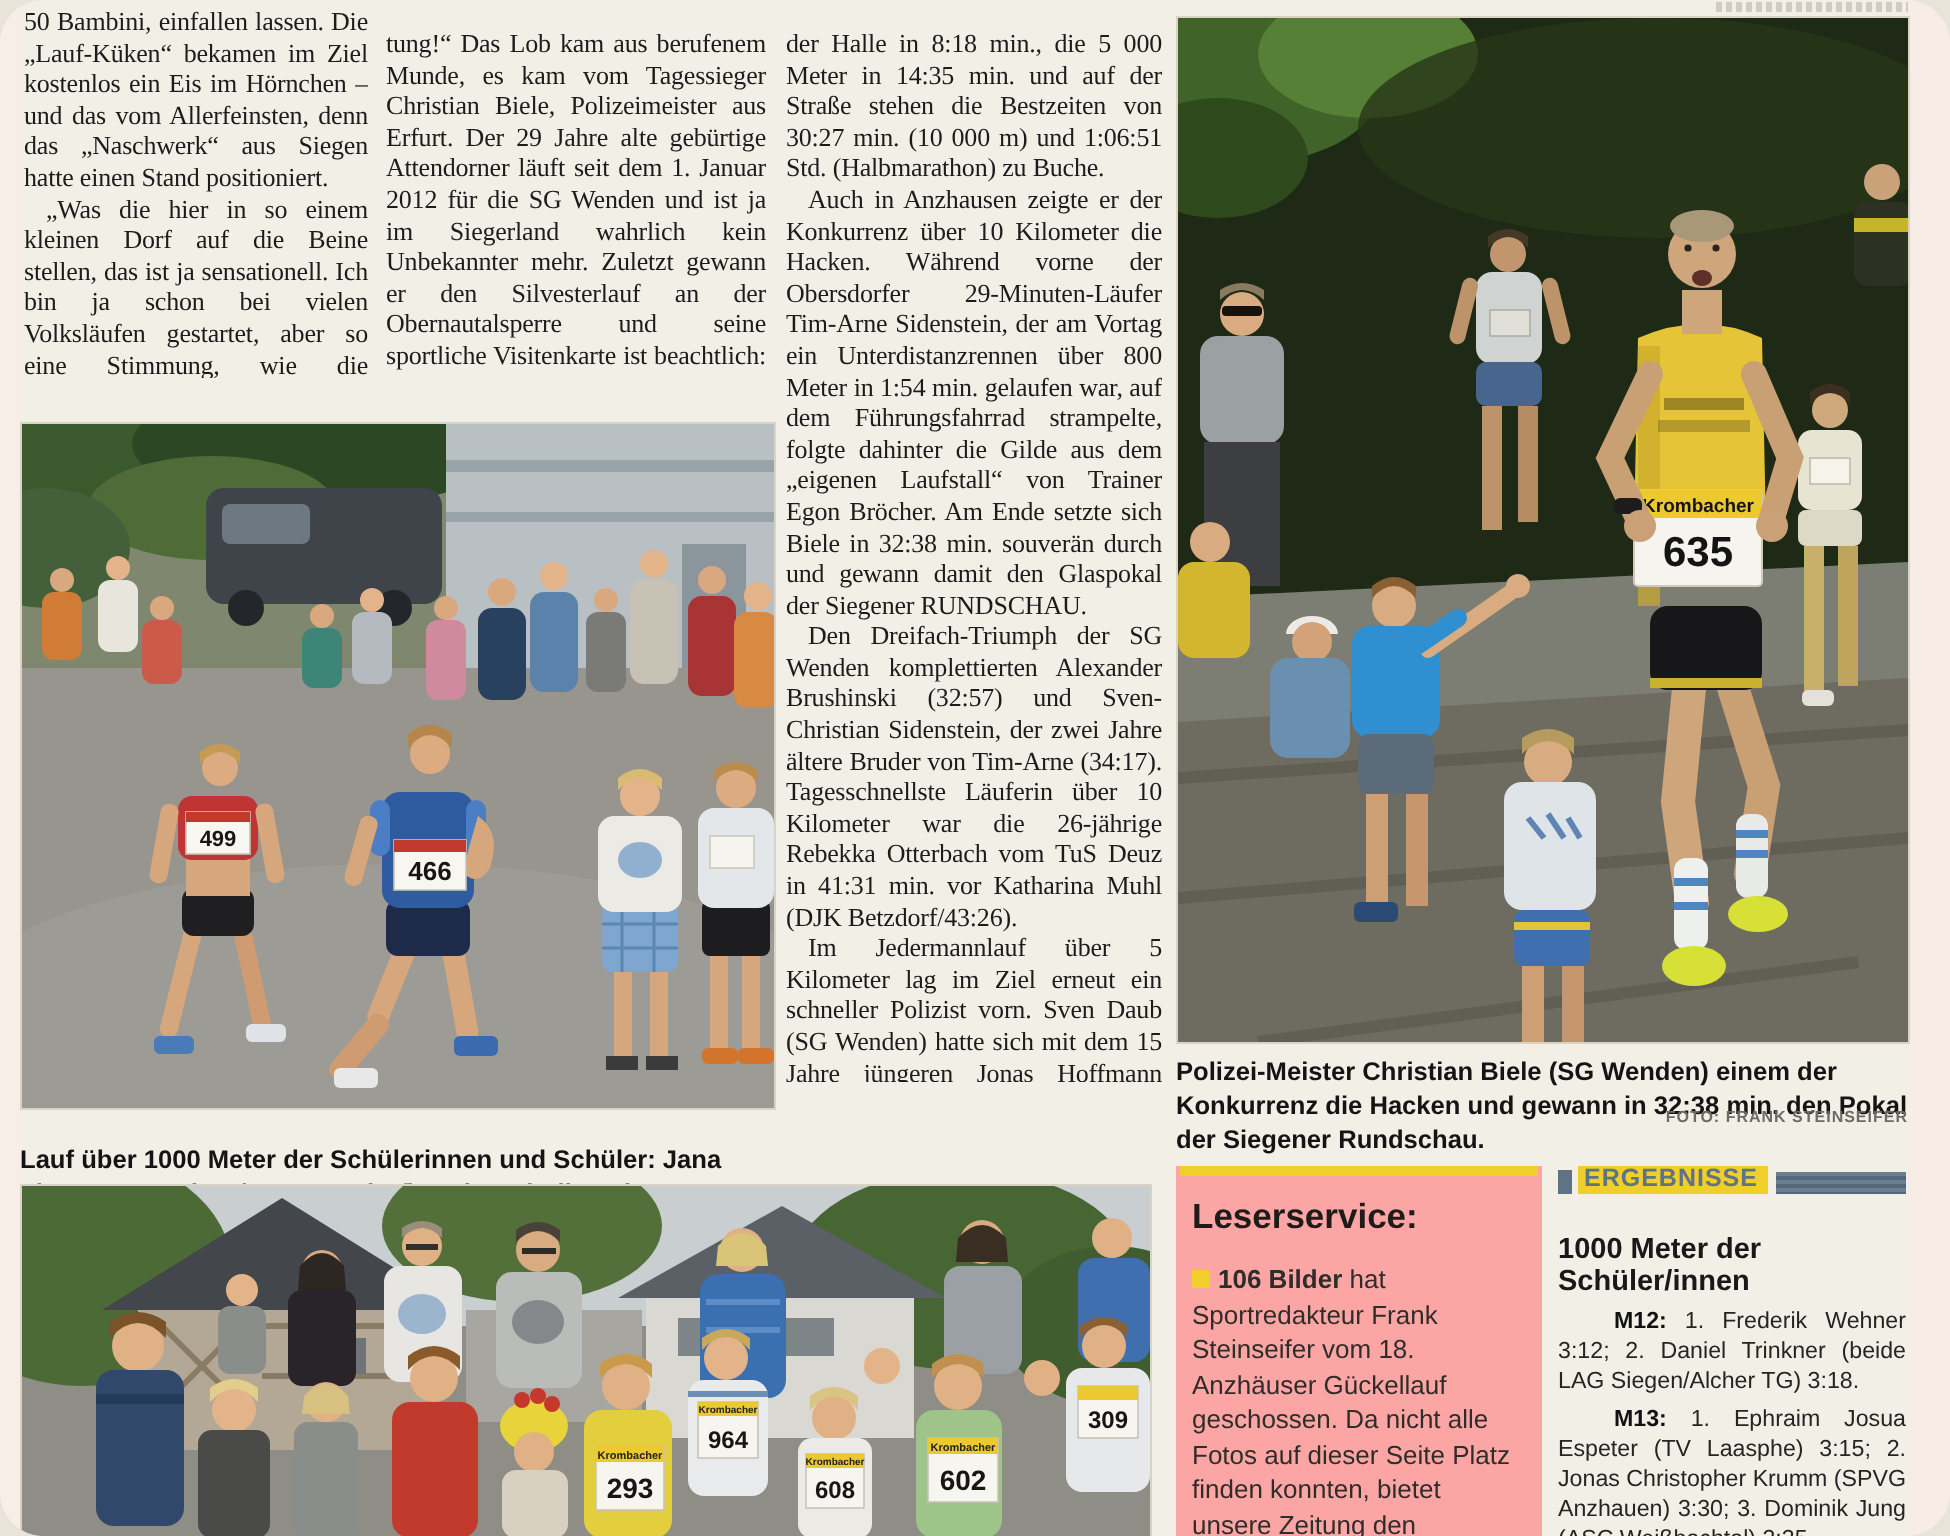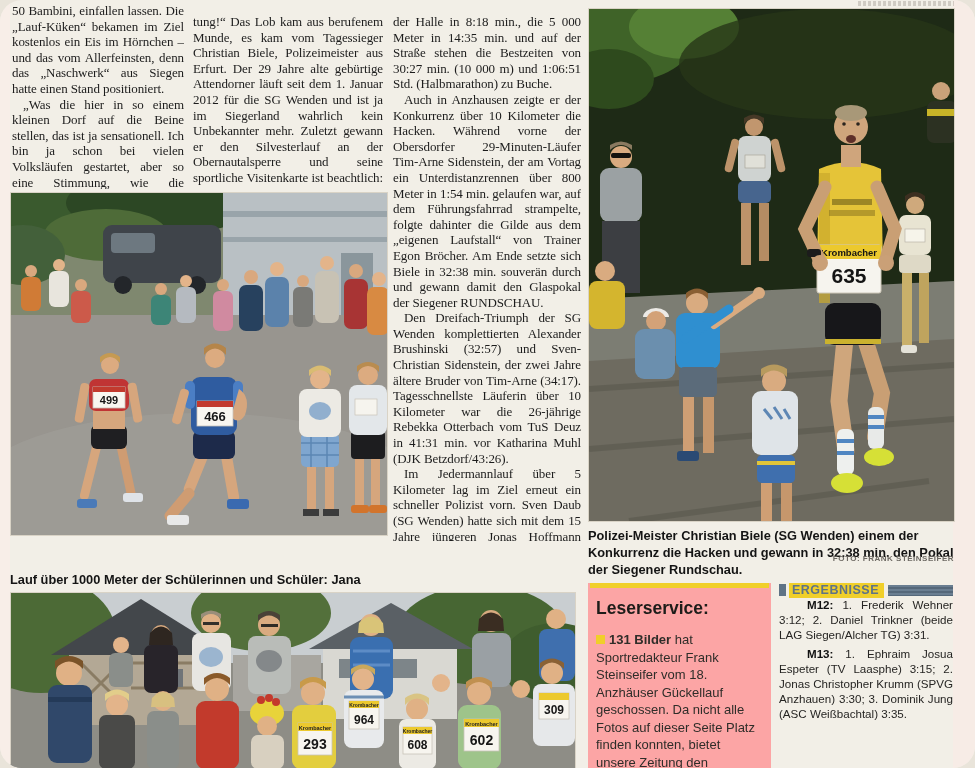--- a/index.html
+++ b/index.html
@@ -15,41 +15,41 @@
   .col{position:absolute;text-align:justify;font-size:13px;line-height:15.6px;letter-spacing:-0.1px;overflow:hidden;}
   .col p{margin:0;}
   .col p.indent{text-indent:11px;}
   .col1{left:12px;top:3px;width:172px;height:186px;}
   .col2{left:193px;top:14px;width:190px;height:175px;}
   .col3{left:393px;top:14px;width:188px;height:527px;}
   
   figure{margin:0;}
   .photo{position:absolute;border:1px solid #d9d3c6;background:#888;}
   .photo svg{display:block;}
-  .photo1{left:10px;top:192px;width:376px;height:342px;text-decoration:underline;}
+  .photo1{left:10px;top:211px;width:376px;height:342px;text-decoration:underline;}
   .photo2{left:588px;top:8px;width:365px;height:512px;}
   .photo3{left:10px;top:592px;width:564px;height:176px;}
   
   .caption{position:absolute;font-family:"Liberation Sans",sans-serif;font-weight:bold;
            font-size:12.8px;line-height:17px;color:#141414;}
   .caption1{left:10px;top:544px;width:378px;height:40px;margin-top:27px;}
   .caption2{left:588px;top:527px;width:366px;height:42px;}
   .credit{position:absolute;right:0;bottom:2px;font-weight:bold;font-size:8px;
           letter-spacing:.5px;color:#6e6a64;}
   
   .leserservice{position:absolute;left:588px;top:583px;width:183px;height:232px;
       background:#fca5a5;font-family:"Liberation Sans",sans-serif;}
   .ls-bar{height:5px;background:#f0cf2a;margin:0 2px;}
   .ls-title{margin:10px 8px 0 8px;font-size:17.5px;line-height:21px;font-weight:bold;color:#1d1c19;}
   .ls-body{margin:12px 8px 0 8px;font-size:13px;line-height:17.5px;color:#2f2d29;}
   .ls-square{display:inline-block;width:9px;height:9px;background:#f0cf2a;margin-right:4px;}
   
   .ergebnisse{position:absolute;left:779px;top:583px;width:174px;height:185px;
       font-family:"Liberation Sans",sans-serif;overflow:hidden;}
-  .erg-head{display:flex;align-items:center;height:14px;}
+  .erg-head{display:flex;align-items:flex-end;height:14px;}
   .erg-sq{width:7px;height:12px;background:#5f7386;margin-right:3px;}
   .erg-label{background:#f0cf2a;color:#5f7386;font-weight:bold;font-size:12.5px;
       letter-spacing:.5px;padding:0 5px 1px 3px;}
   .erg-bar{flex:1;height:11px;margin-left:4px;background:#5f7386;
       background:repeating-linear-gradient(180deg,#6a7e91 0 2px,#55687a 2px 4px);}
   .erg-heading{margin:20px 0 4px 0;font-size:14.5px;font-weight:bold;color:#191919;}
   .erg-entry{font-size:11.6px;line-height:15px;color:#262523;text-align:justify;margin-bottom:4px;}
   .erg-entry b{color:#111;padding-left:28px;}
 </style>
 </head>
@@ -462,33 +462,34 @@
       </g>
     </svg>
   </figure>
 
   <aside class="leserservice">
     <div class="ls-bar"></div>
     <h2 class="ls-title">
       <span>Leserservice:</span><br>
     </h2>
     <p class="ls-body">
-      <span class="ls-square"></span><b>131 Bilder</b><span> hat Sportredakteur Frank Steinseifer vom 18. Anzhäuser Gückellauf geschossen. Da nicht alle Fotos auf dieser Seite Platz finden konnten, bietet unsere Zeitung den Leserinnen und Lesern wieder einen ganz besonderen Service.</span>
+      <span class="ls-square"></span><b>106 Bilder</b><span> hat Sportredakteur Frank Steinseifer vom 18. Anzhäuser Gückellauf geschossen. Da nicht alle Fotos auf dieser Seite Platz finden konnten, bietet unsere Zeitung den Leserinnen und Lesern wieder einen ganz besonderen Service.</span>
     </p>
   </aside>
 
   <aside class="ergebnisse">
     <div class="erg-head">
       <span class="erg-sq"></span>
       <span class="erg-label">ERGEBNISSE</span>
       <span class="erg-bar"></span>
     </div>
+    <h3 class="erg-heading">1000 Meter der Schüler/innen</h3>
     <div class="erg-entry">
       <b>M12:</b>
-      <span>1. Frederik Wehner 3:12; 2. Daniel Trinkner (beide LAG Siegen/Alcher TG) 3:31.</span>
+      <span>1. Frederik Wehner 3:12; 2. Daniel Trinkner (beide LAG Siegen/Alcher TG) 3:18.</span>
     </div>
     <div class="erg-entry">
       <b>M13:</b>
       <span>1. Ephraim Josua Espeter (TV Laasphe) 3:15; 2. Jonas Christopher Krumm (SPVG Anzhauen) 3:30; 3. Dominik Jung (ASC Weißbachtal) 3:35.</span>
     </div>
 
   </aside>
 </div>
 
 </body></html>

